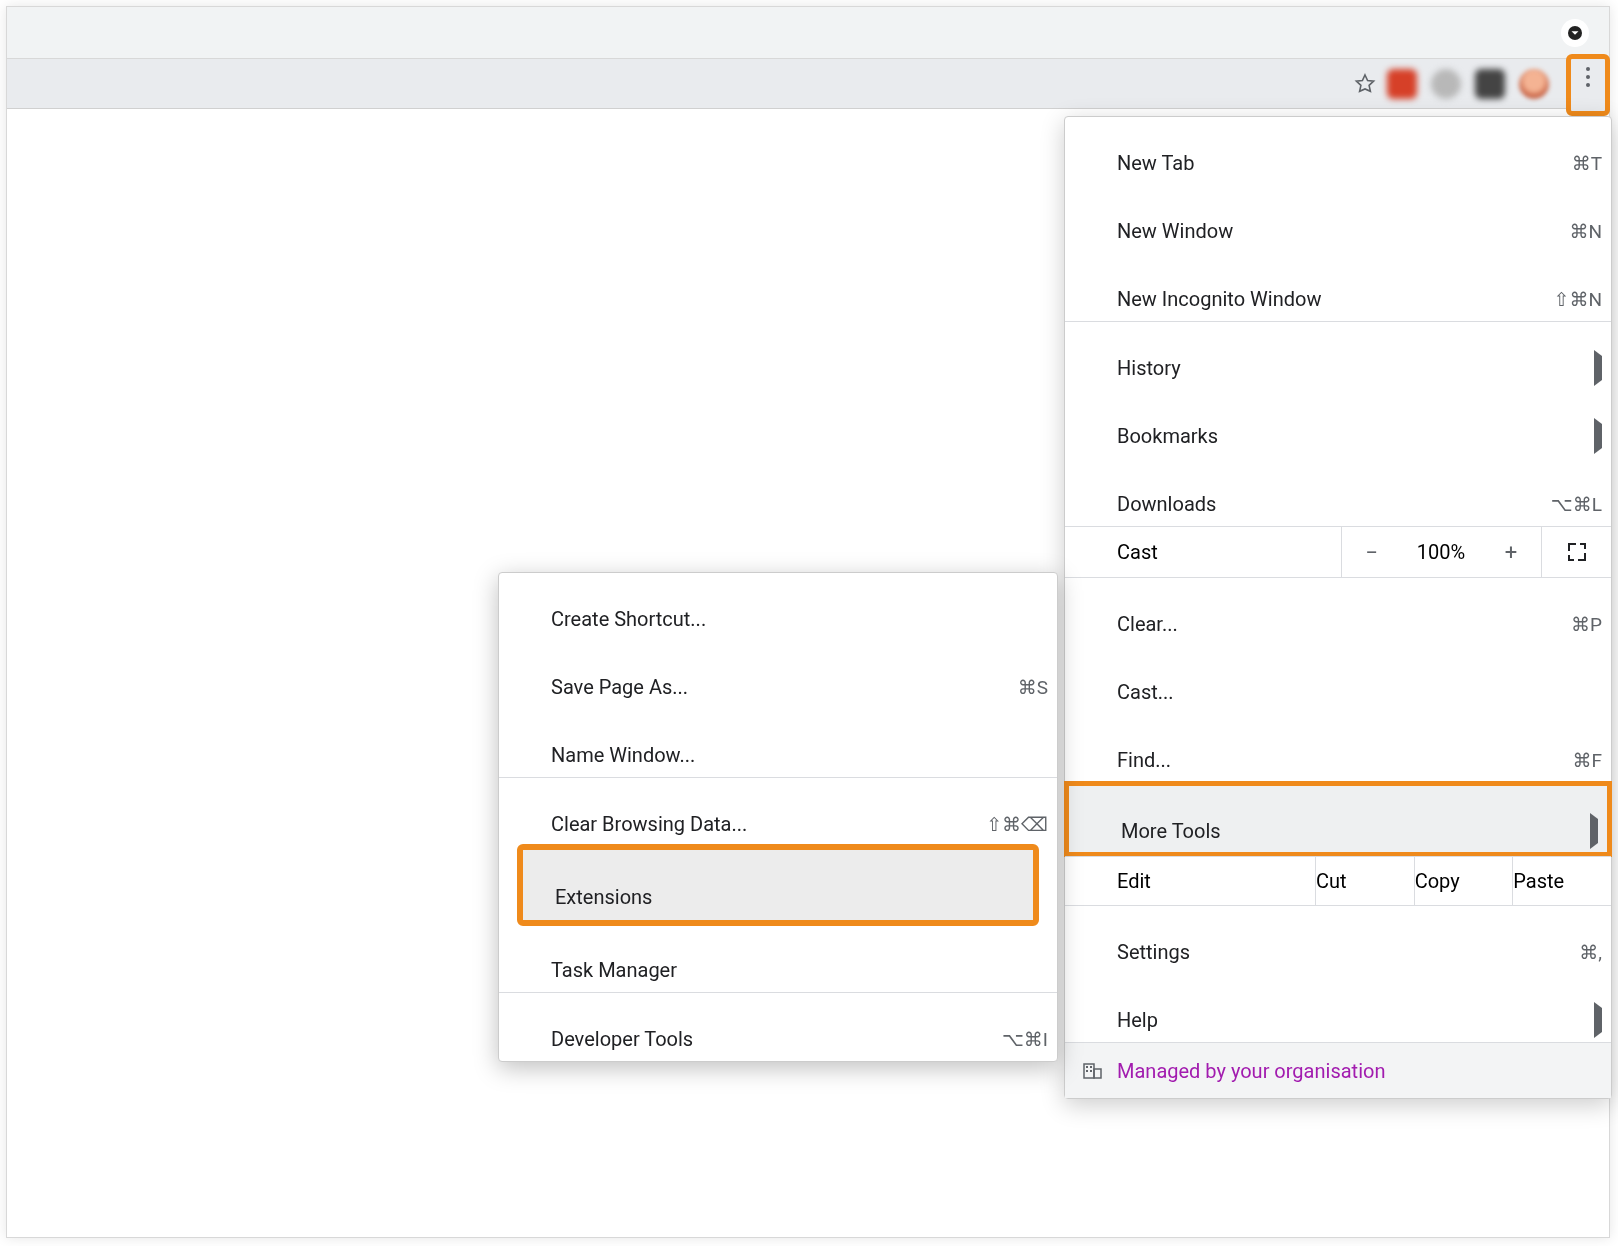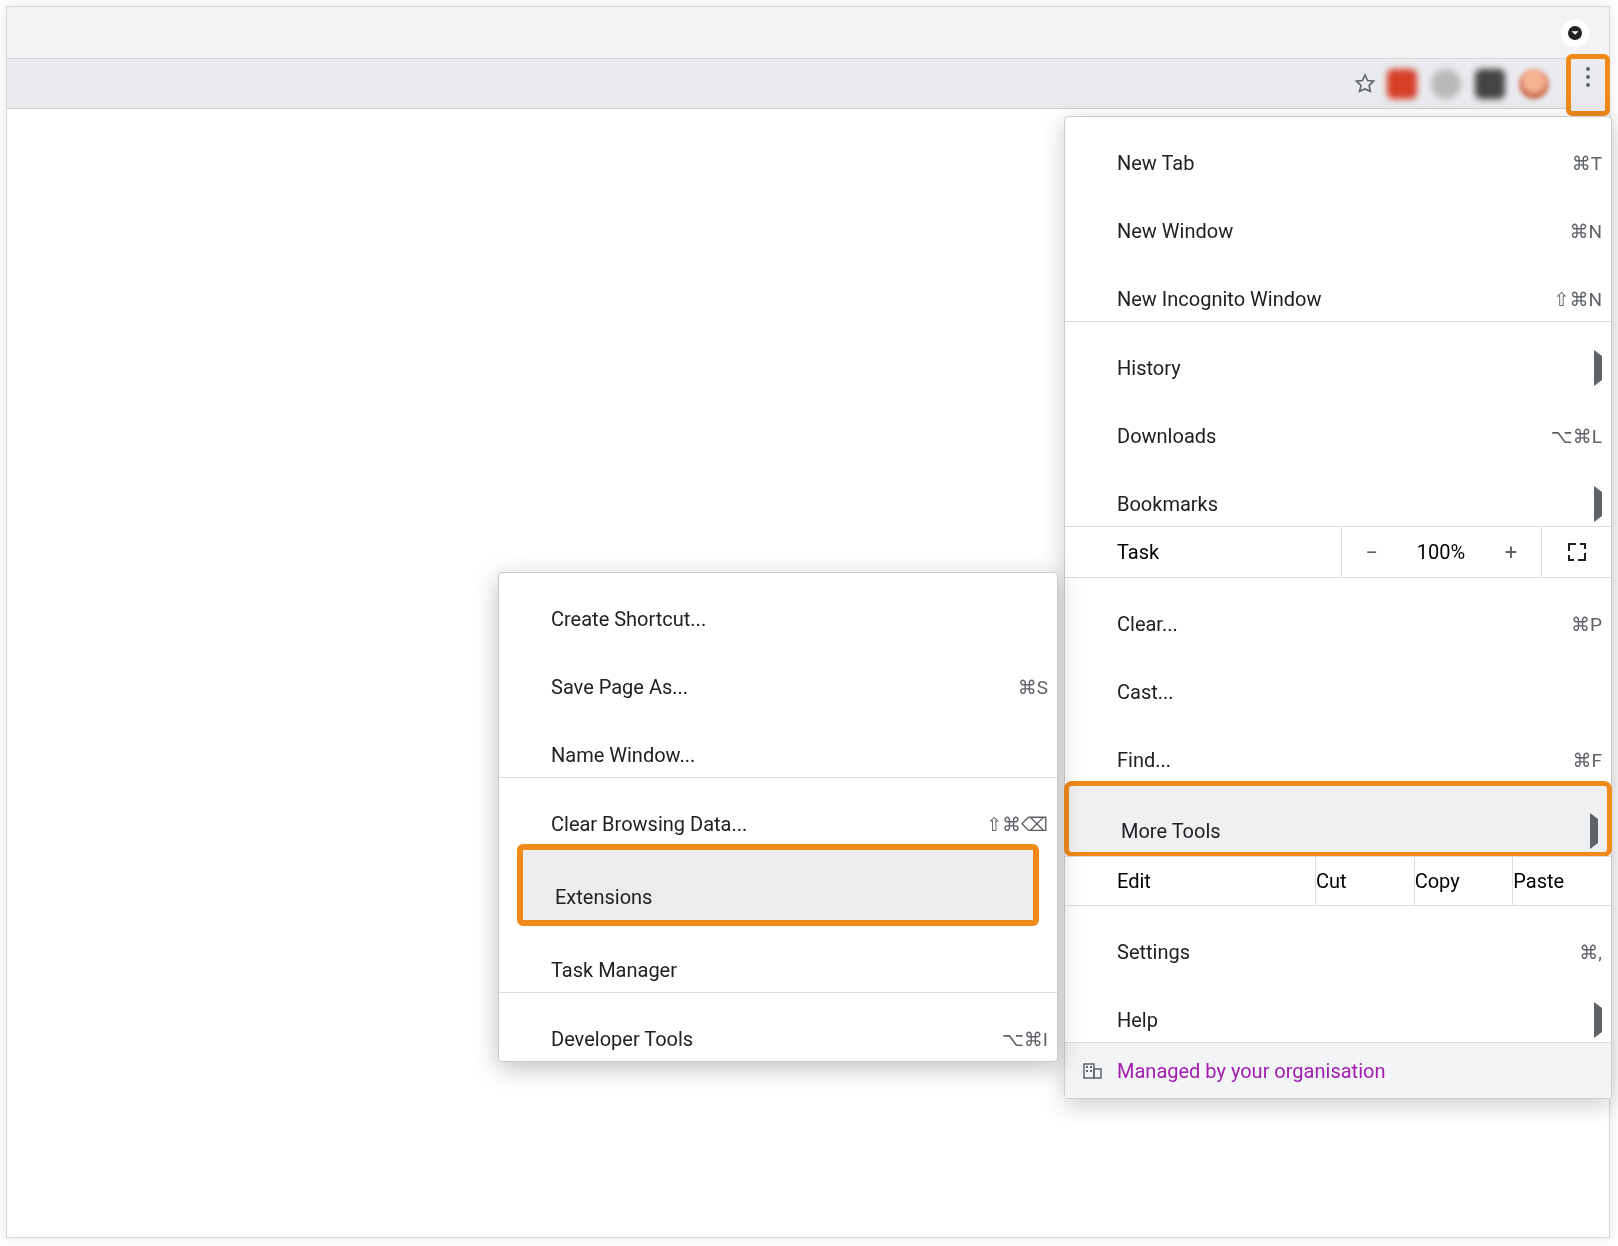--- a/index.html
+++ b/index.html
@@ -33,21 +33,21 @@
   .zoom-label { padding-left:52px; flex:1; }
   .zoom-btn { width:60px; display:flex; justify-content:center; align-items:center; color:#5f6368; font-size:22px; }
   .zoom-pct { width:80px; text-align:center; font-size:20px; }
   .zoom-full { width:70px; border-left:1px solid #dadce0; display:flex; justify-content:center; height:100%; align-items:center; }
   .zoom-sep-l { border-left:1px solid #dadce0; height:100%; display:flex; align-items:center; justify-content:center; }
 
   .edit-row { display:flex; height:50px; border-top:1px solid #dadce0; border-bottom:1px solid #dadce0; font-size:20px; }
   .edit-label { padding-left:52px; display:flex; align-items:center; width: 250px; }
   .edit-btn { flex:1; border-left:1px solid #dadce0; display:flex; align-items:center; }
 
-  .moretools-highlight { border:5px solid #ef8a1b; border-radius:8px; background:#eef0f1; margin: -1px; }
+  .moretools-highlight { border:5px solid #ef8a1b; border-radius:0; background:#eef0f1; margin: -1px; }
   .moretools-highlight .menu-row { height:42px; }
 
   .managed { height:56px; background:#f3f4f5; border-top:1px solid #dadce0; display:flex; align-items:center; padding-left:52px; font-size:20px; color:#a21caf; position:relative; }
   .managed-icon { position:absolute; left:18px; }
 
   .sub-menu { position:absolute; right: 560px; top: 572px; width: 560px; background:#fff; border:1px solid #ccc; border-radius:4px; box-shadow: 0 6px 24px rgba(0,0,0,.25); z-index:15; }
   .ext-highlight { border:6px solid #ef8a1b; border-radius:6px; background:#ececec; margin: -2px 18px -2px 18px; }
   .ext-highlight .menu-row { padding-left: 32px; height:46px;align-items:center; }
 
   .arrow-icon { width:0; height:0; border-top:6px solid transparent; border-bottom:6px solid transparent; border-left:8px solid #5f6368; }
@@ -107,29 +107,29 @@
   <div class="menu-row">
       <span>New Incognito Window</span>
       <span class="shortcut">⇧⌘N</span>
     </div>
   <div class="menu-divider"></div>
   <div class="menu-row">
       <span>History</span>
       <span class="arrow"><span class="arrow-icon"></span></span>
     </div>
   <div class="menu-row">
+      <span>Bookmarks</span>
+      <span class="arrow"><span class="arrow-icon"></span></span>
+    </div>
+  <div class="menu-row">
       <span>Downloads</span>
       <span class="shortcut">⌥⌘L</span>
     </div>
-  <div class="menu-row">
-      <span>Bookmarks</span>
-      <span class="arrow"><span class="arrow-icon"></span></span>
-    </div>
   <div class="menu-zoom">
-    <span class="zoom-label">Task</span>
+    <span class="zoom-label">Cast</span>
     <div class="zoom-btn zoom-sep-l">
         <span>−</span>
       </div>
     <div class="zoom-pct">100%</div>
     <div class="zoom-btn">
         <span>+</span>
       </div>
     <div class="zoom-full">
         <div class="fullscreen-icon">
           <span class="fs2 a"></span>

